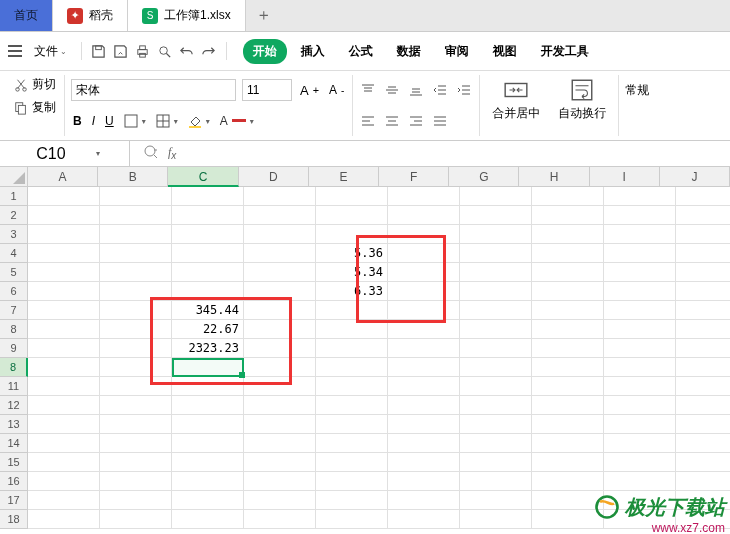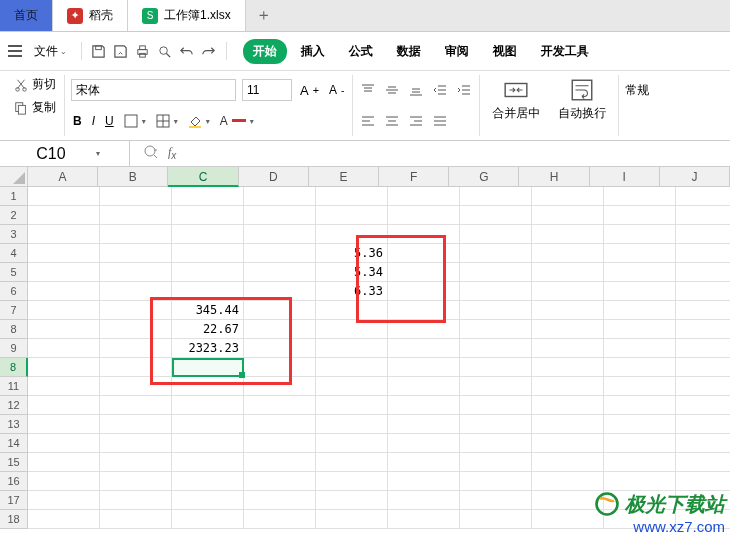--- a/index.html
+++ b/index.html
@@ -56,21 +56,21 @@
 .cells { position: absolute; left: 28px; top: 20px; }
 .cell-row { display: flex; }
 .cell { width: 72px; height: 19px; border-right: 1px solid #e0e0e0; border-bottom: 1px solid #e0e0e0; font-size: 12px; padding: 0 4px; text-align: right; line-height: 19px; font-family: "SimSun", monospace; }
 .selection { position: absolute; border: 2px solid #0fa860; background: rgba(15,168,96,0.05); pointer-events: none; }
 .selection::after { content: ""; position: absolute; right: -3px; bottom: -3px; width: 6px; height: 6px; background: #0fa860; }
 .redbox { position: absolute; border: 3px solid #e33; pointer-events: none; }
 
 
 .watermark { position: absolute; right: 5px; bottom: 8px; text-align: right; font-size: 12px; }
 .wm-title { color: #1c8e3a; font-size: 20px; font-style: italic; font-weight: bold; display: flex; align-items: center; gap: 4px; justify-content: flex-end; }
-.wm-url { color: #1d4ed8; font-size: 15px; }
+.wm-url { color: #be185d; font-size: 12px; }
 .wm-logo { width: 28px; height: 28px; }
 </style>
 </head>
 <body>
 
 <div class="tabs">
   <div class="tab tab-home">首页</div>
   <div class="tab tab-dao">
     <span class="tab-icon dao-badge">✦</span>
     <span>稻壳</span>

